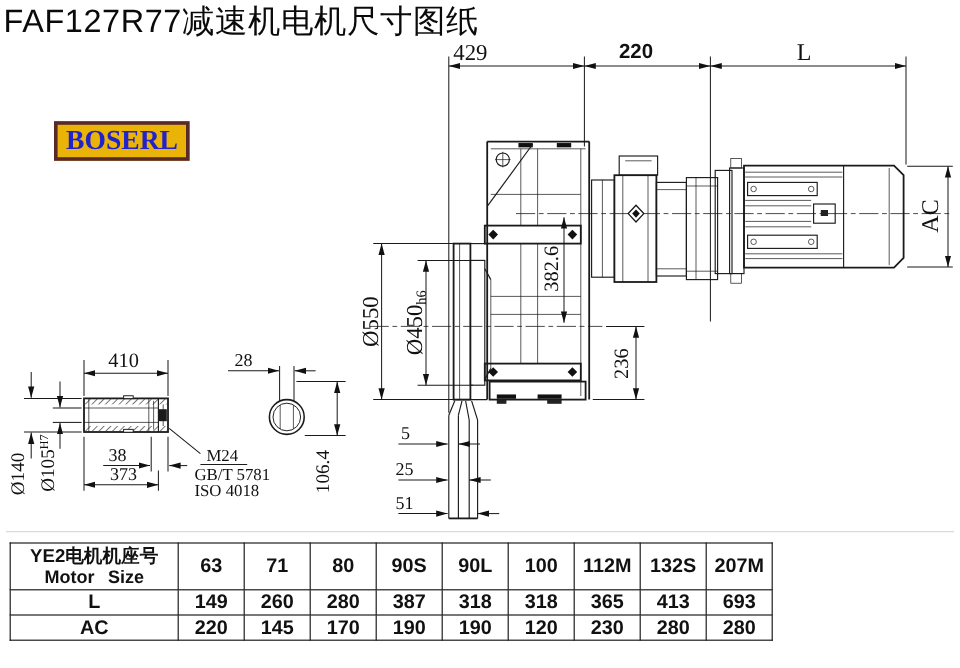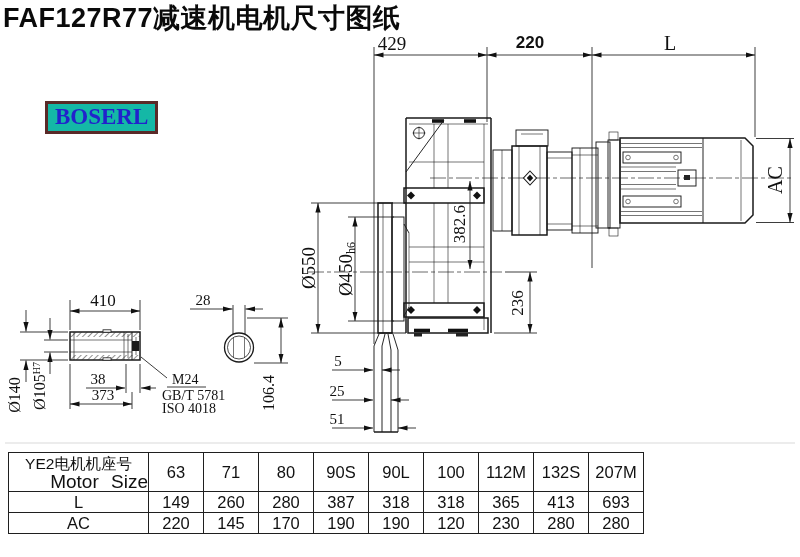--- a/index.html
+++ b/index.html
@@ -1,39 +1,39 @@
 <!DOCTYPE html>
 <html><head>
 <meta charset="utf-8">
 <style>
   html,body{margin:0;padding:0;background:#fff;}
   .page{position:relative;width:800px;height:557px;background:#ffffff;overflow:hidden;
         font-family:"Liberation Sans",sans-serif;}
-  .title{position:absolute;left:3px;top:0px;font-size:27px;font-weight:700;color:#0a0a0a;
+  .title{position:absolute;left:3px;top:0px;font-size:27px;font-weight:400;color:#0a0a0a;
          font-family:"Liberation Sans",sans-serif;letter-spacing:0.5px;white-space:nowrap;}
-  .brand{position:absolute;left:45px;top:101px;border:3px solid #5a2a28;background:#14b8a6;
+  .brand{position:absolute;left:45px;top:101px;border:3px solid #5a2a28;background:#eab308;
          padding:0px 7px 1px 7px;}
   .brand span{font-family:"Liberation Serif",serif;font-size:23px;font-weight:bold;color:#2222cc;}
   svg{position:absolute;left:0;top:0;}
   svg text{font-family:"Liberation Serif",serif;fill:#111;}
   .o{stroke:#1a1a1a;stroke-width:1.5;fill:none}
   .m{stroke:#1a1a1a;stroke-width:0.95;fill:none}
   .t{stroke:#1a1a1a;stroke-width:0.6;fill:none}
   .d{stroke:#1a1a1a;stroke-width:0.85;fill:none}
   .thick{stroke:#111;stroke-width:3.6;fill:none}
   .cl{stroke:#444;stroke-width:0.8;stroke-dasharray:16 3 4 3;fill:none}
   .sans-b{font-family:"Liberation Sans",sans-serif;font-weight:bold;}
   table.dims{position:absolute;left:8px;top:452px;border-collapse:collapse;table-layout:fixed;
              font-family:"Liberation Sans",sans-serif;color:#111;}
   table.dims th,table.dims td{border:1.6px solid #1f1f1f;text-align:center;padding:0;
-             font-weight:normal;font-size:16.5px;line-height:20px;height:20px;overflow:hidden;margin-top:42px;}
+             font-weight:bold;font-size:16.5px;line-height:20px;height:20px;overflow:hidden;margin-top:42px;}
   table.dims th{height:38px;line-height:normal;}
   td.rowlab{font-size:16px;}
   .hcn{font-size:15.5px;line-height:19px;}
-  .hen{font-size:19px;line-height:17px;word-spacing:7px;text-align:right;}
+  .hen{font-size:15px;line-height:17px;word-spacing:7px;}
 </style>
 </head>
 <body>
 
 <div class="page">
 
   <svg width="800" height="450" viewBox="0 0 800 450">
     <defs>
       <marker id="ae" markerUnits="userSpaceOnUse" markerWidth="10" markerHeight="7" refX="9.5" refY="3" orient="auto">
         <path d="M0,0.4 L9.5,3 L0,5.6 Z" fill="#111"></path>

